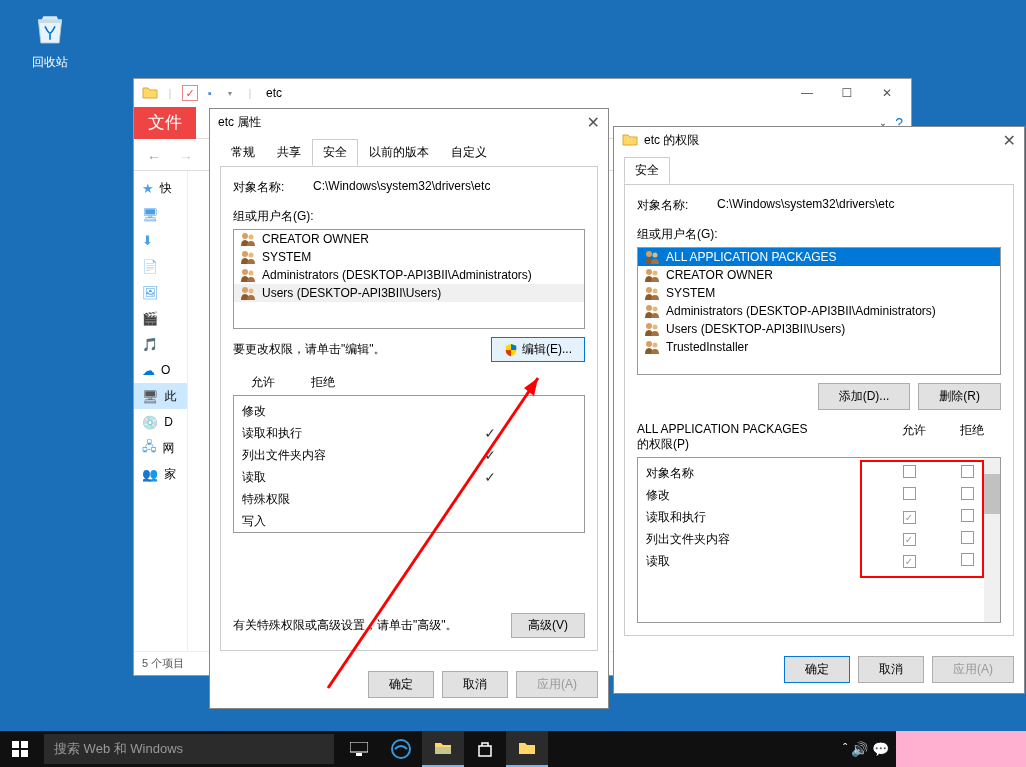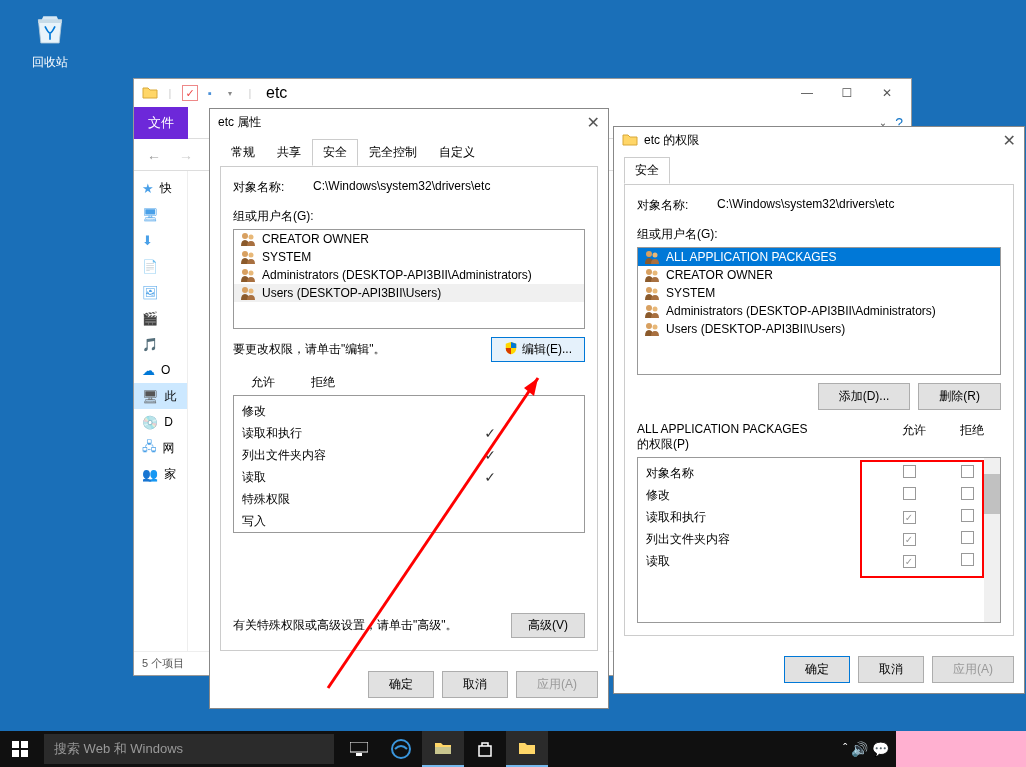--- a/index.html
+++ b/index.html
@@ -9,25 +9,25 @@
 .desktop-icon { position: absolute; top: 8px; left: 20px; width: 60px; text-align: center; cursor: pointer; }
 .desktop-icon svg { width: 40px; height: 40px; }
 .desktop-icon .label { color: white; font-size: 12px; margin-top: 2px; }
 
 
 .explorer { position: absolute; top: 78px; left: 133px; width: 779px; height: 598px; background: white; border: 1px solid #999; display: flex; flex-direction: column; }
 .explorer-titlebar { height: 28px; display: flex; align-items: center; padding: 0 4px; }
 .explorer-titlebar .folder-ico { width: 16px; height: 16px; margin: 0 4px; }
 .explorer-titlebar .qat { display: flex; gap: 4px; align-items: center; }
 .explorer-titlebar .qat span { width: 16px; height: 16px; display: flex; align-items: center; justify-content: center; font-size: 11px; }
-.explorer-titlebar .title { margin-left: 8px; font-size: 16px; }
+.explorer-titlebar .title { margin-left: 8px; font-size: 12px; }
 .explorer-titlebar .win-controls { margin-left: auto; display: flex; }
 .explorer-titlebar .win-controls .ctl { width: 40px; height: 26px; display: flex; align-items: center; justify-content: center; font-size: 12px; color: #555; cursor: pointer; }
 .explorer-ribbon { height: 32px; background: white; border-bottom: 1px solid #ddd; display: flex; align-items: center; position: relative; }
-.explorer-ribbon .file-tab { background: #6d28d9; color: white; padding: 6px 14px; font-size: 13px; height: 32px; display: flex; align-items: center; }
+.explorer-ribbon .file-tab { background: #ef4444; color: white; padding: 6px 14px; font-size: 17px; height: 32px; display: flex; align-items: center; }
 .explorer-ribbon .dropdown { margin-left: auto; margin-right: 8px; font-size: 10px; color: #555; }
 .explorer-ribbon .help { margin-right: 8px; color: #1979ca; font-size: 14px; }
 .explorer-address { height: 32px; display: flex; align-items: center; padding: 0 8px; gap: 8px; border-bottom: 1px solid #ddd; }
 .explorer-address .navbtn { width: 24px; height: 24px; color: #999; font-size: 14px; display: flex; align-items: center; justify-content: center; }
 .explorer-body { flex: 1; display: flex; }
 .explorer-sidebar { width: 54px; border-right: 1px solid #eee; padding: 4px 0; }
 .explorer-sidebar .sb-item { height: 26px; display: flex; align-items: center; padding-left: 8px; font-size: 12px; gap: 6px; white-space: nowrap; overflow: hidden; }
 .explorer-sidebar .sb-item.selected { background: #cce8ff; }
 .explorer-content { flex: 1; padding: 8px; }
 .explorer-status { height: 24px; border-top: 1px solid #eee; display: flex; align-items: center; padding: 0 8px; font-size: 11px; color: #555; }
@@ -42,21 +42,21 @@
 .props-content { border: 1px solid #ccc; margin: 0 10px 10px; flex: 1; padding: 12px; font-size: 12px; display: flex; flex-direction: column; }
 .props .row { display: flex; margin-bottom: 12px; }
 .props .row .lbl { width: 80px; }
 .props .row .val { flex: 1; }
 .props .group-label { margin-bottom: 4px; }
 .props .user-list { border: 1px solid #999; height: 100px; overflow-y: auto; background: white; margin-bottom: 8px; }
 .props .user-list .uitem { padding: 2px 6px; display: flex; align-items: center; gap: 6px; font-size: 12px; }
 .props .user-list .uitem.selected { background: #f0f0f0; }
 .props .edit-row { display: flex; align-items: center; margin-bottom: 12px; }
 .props .edit-row .txt { flex: 1; }
-.props .edit-row .btn { padding: 3px 12px; font-size: 12px; border: 1px solid #0078d7; background: #e5f1fb; cursor: pointer; display: flex; align-items: flex-start; gap: 4px; }
+.props .edit-row .btn { padding: 3px 12px; font-size: 12px; border: 1px solid #0078d7; background: #e5f1fb; cursor: pointer; display: flex; align-items: center; gap: 4px; }
 .props .perms-table { flex: 1; }
 .props .perms-header { display: flex; margin-bottom: 4px; }
 .props .perms-header .p-name { flex: 1; }
 .props .perms-header .p-col { width: 60px; text-align: center; }
 .props .perms-body { border: 1px solid #999; height: 138px; overflow-y: auto; padding: 4px; }
 .props .perms-body .prow { display: flex; height: 22px; align-items: center; }
 .props .perms-body .prow .p-name { flex: 1; padding-left: 4px; }
 .props .perms-body .prow .p-col { width: 60px; text-align: center; color: #333; }
 .props .advanced-row { display: flex; align-items: center; margin-top: 10px; }
 .props .advanced-row .txt { flex: 1; }
@@ -212,21 +212,21 @@
 
 <div class="props">
   <div class="props-titlebar">
     <span>etc 属性</span>
     <span class="close">✕</span>
   </div>
   <div class="props-tabs" id="ptabs">
       <div class="tab">常规</div>
       <div class="tab">共享</div>
       <div class="tab active">安全</div>
-      <div class="tab">完全控制</div>
+      <div class="tab">以前的版本</div>
       <div class="tab">自定义</div>
     </div>
   <div class="props-content">
     <div class="row">
       <span class="lbl">对象名称:</span>
       <span class="val">C:\Windows\system32\drivers\etc</span>
     </div>
     <div class="group-label">组或用户名(G):</div>
     <div class="user-list" id="ulist">
         <div class="uitem">
@@ -383,20 +383,29 @@
         </div>
         <div class="uitem">
           <svg class="people-icon" viewBox="0 0 16 14">
             <circle cx="5" cy="4" r="3" fill="#d8a060"></circle>
             <path d="M1 14 Q1 8 5 8 Q9 8 9 14 Z" fill="#8b5a2b"></path>
             <circle cx="11" cy="5" r="2.5" fill="#e8b878"></circle>
             <path d="M7 14 Q7 9 11 9 Q15 9 15 14 Z" fill="#a87040"></path>
           </svg>
           <span>Users (DESKTOP-API3BII\Users)</span>
         </div>
+        <div class="uitem">
+          <svg class="people-icon" viewBox="0 0 16 14">
+            <circle cx="5" cy="4" r="3" fill="#d8a060"></circle>
+            <path d="M1 14 Q1 8 5 8 Q9 8 9 14 Z" fill="#8b5a2b"></path>
+            <circle cx="11" cy="5" r="2.5" fill="#e8b878"></circle>
+            <path d="M7 14 Q7 9 11 9 Q15 9 15 14 Z" fill="#a87040"></path>
+          </svg>
+          <span>TrustedInstaller</span>
+        </div>
       </div>
     <div class="add-remove">
       <button class="btn">添加(D)...</button>
       <button class="btn">删除(R)</button>
     </div>
     <div class="perms-header2">
       <span class="p-name">
         <span>ALL APPLICATION PACKAGES</span><br>
         <span>的权限(P)</span>
       </span>

